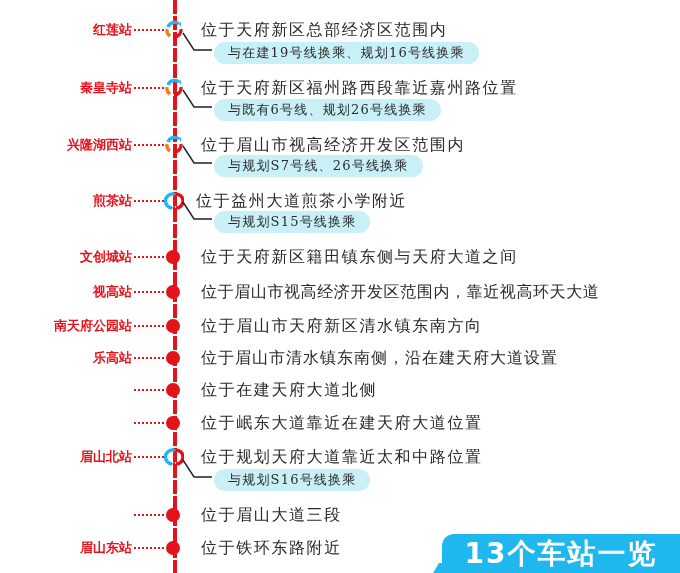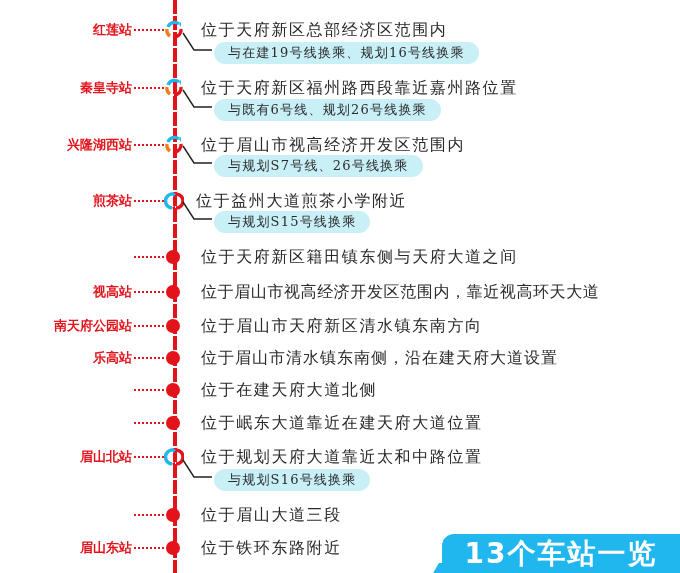--- a/index.html
+++ b/index.html
@@ -123,20 +123,21 @@
   <span class="desc" style="left:196px">位于益州大道煎茶小学附近</span>
 </div>
 <div class="xrow" style="top:211px">
   <svg class="elbow" viewBox="0 0 30 20">
       <path d="M1 1 L12 18 L30 18" stroke="#222" stroke-width="1.4" fill="none"></path>
     </svg>
   <span class="pill">与规划S15号线换乘</span>
 </div>
 
 <div class="row" style="top:245px">
+  <span class="station-name">文创城站</span>
   <span class="leader"></span>
   <span class="dot"></span>
   <span class="desc">位于天府新区籍田镇东侧与天府大道之间</span>
 </div>
 
 <div class="row" style="top:280px">
   <span class="station-name">视高站</span>
   <span class="leader"></span>
   <span class="dot"></span>
   <span class="desc" style="letter-spacing:0.6px">位于眉山市视高经济开发区范围内，靠近视高环天大道</span>

